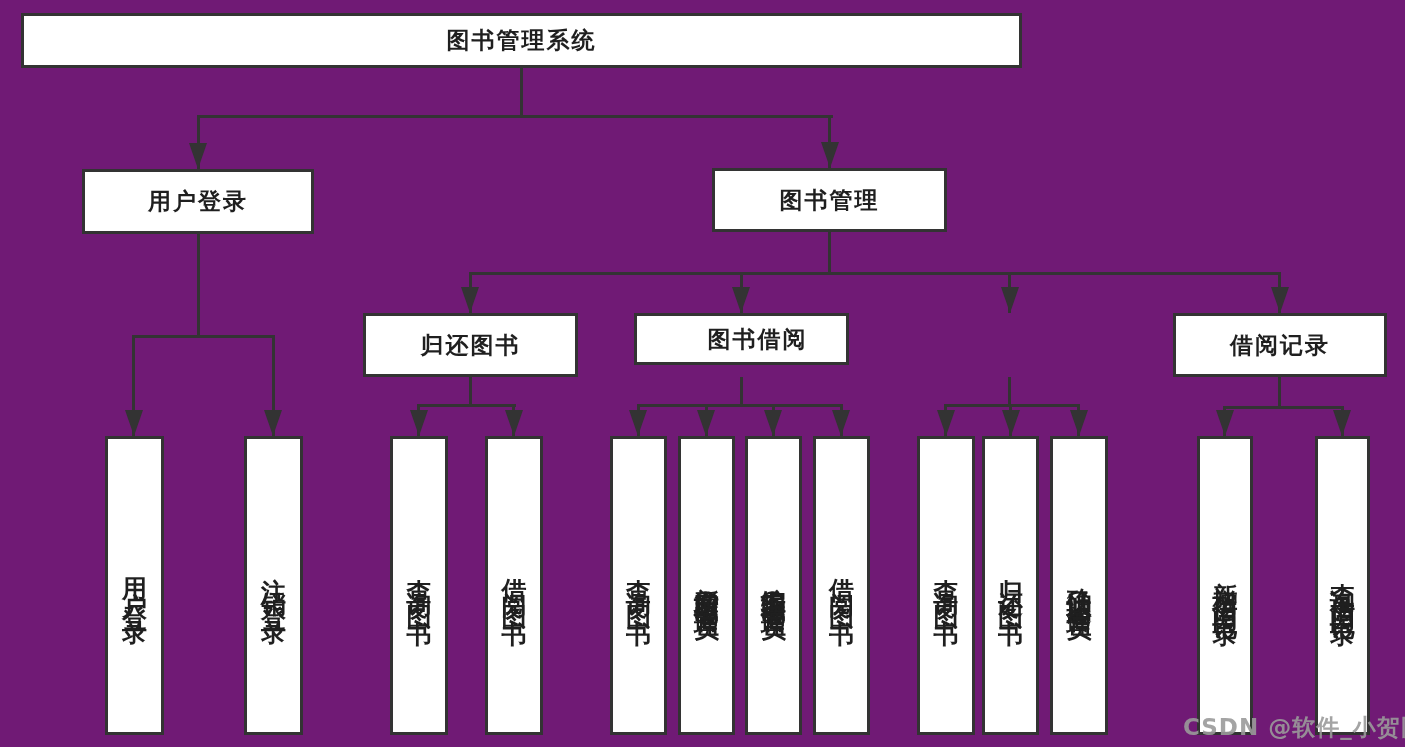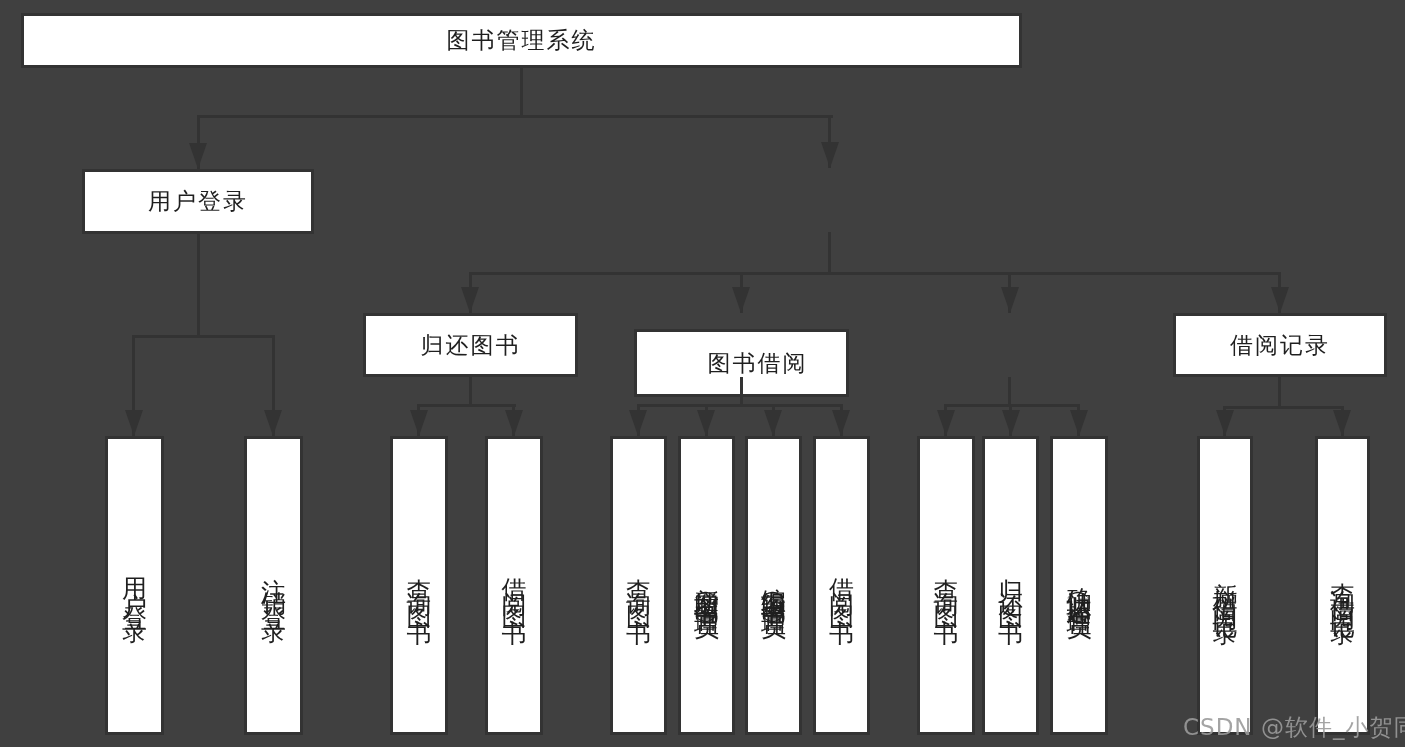--- a/index.html
+++ b/index.html
@@ -3,22 +3,23 @@
 <meta charset="utf-8">
 <style>
   html,body { margin:0; padding:0; }
   body {
     font-family: "DejaVu Sans", "Liberation Sans", sans-serif;
     background:#ffffff;
   }
   .canvas {
     position:relative;
     width:1405px; height:747px;
-    background:#404040;
+    background:#701a75;
     overflow:hidden;
+    font-weight:bold;
   }
   .box {
     position:absolute;
     box-sizing:border-box;
     background:#ffffff;
     border:3px solid #333333;
     color:#1f1f1f;
     display:flex;
     align-items:center;
     justify-content:center;
@@ -60,24 +61,25 @@
 </style>
 </head>
 <body>
 
 <div class="canvas">
 
   <div class="box h" style="left:21px; top:13px; width:1001px; height:55px;">图书管理系统</div>
 
   <div class="box h" style="left:82px; top:169px; width:232px; height:65px;">用户登录</div>
 
+  <div class="box h" style="left:712px; top:168px; width:235px; height:64px;">图书管理</div>
 
   <div class="box h" style="left:363px; top:313px; width:215px; height:64px;">归还图书</div>
 
-  <div class="box h" style="left:634px; top:329px; width:215px; height:68px;padding-left:32px;">图书借阅</div>
+  <div class="box h" style="left:634px; top:313px; width:215px; height:52px;padding-left:32px;">图书借阅</div>
 
 
   <div class="box h" style="left:1173px; top:313px; width:214px; height:64px;">借阅记录</div>
 
   <div class="box v" style="left:105px; top:436px; width:59px; height:299px;">用户登录</div>
   <div class="box v" style="left:244px; top:436px; width:59px; height:299px;">注销登录</div>
 
   <div class="box v" style="left:390px; top:436px; width:58px; height:299px;">查询图书</div>
   <div class="box v" style="left:485px; top:436px; width:58px; height:299px;">借阅图书</div>
 

